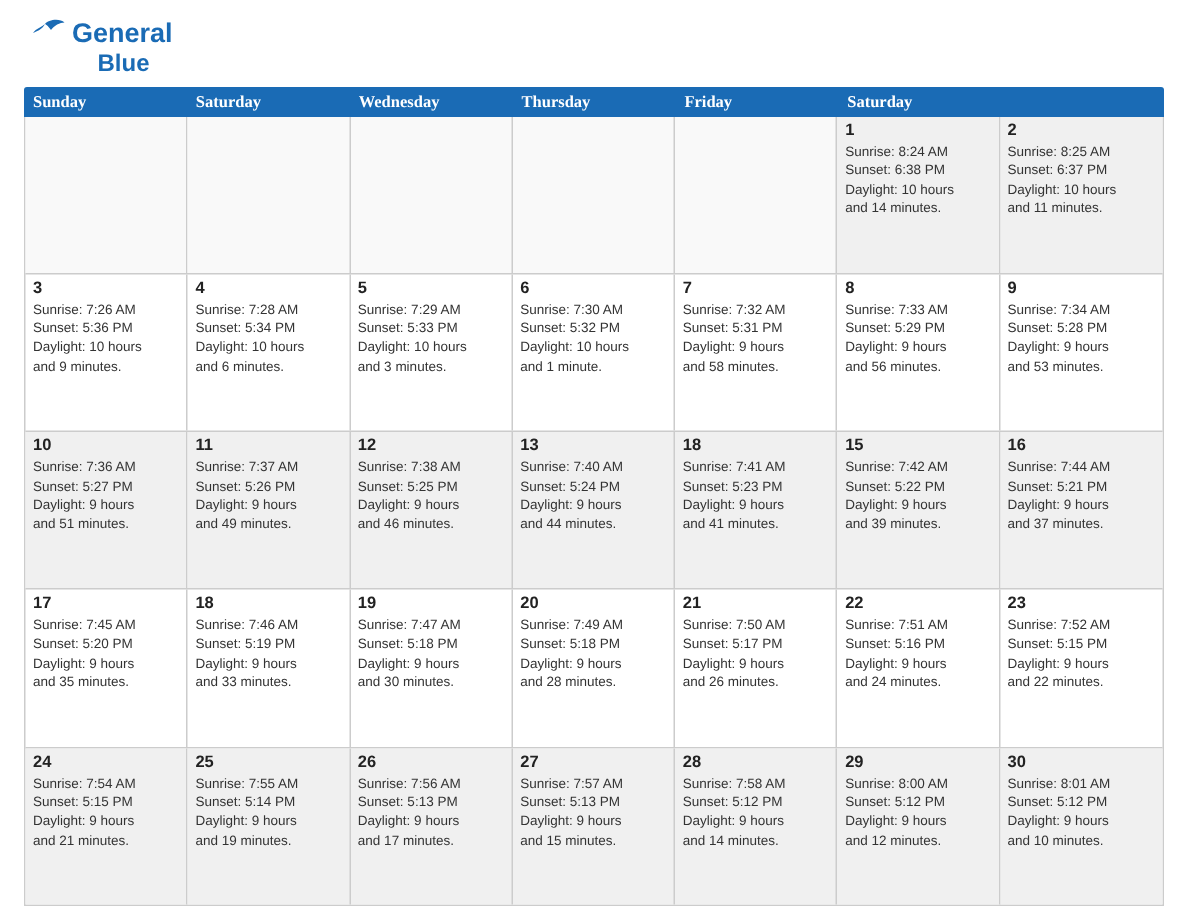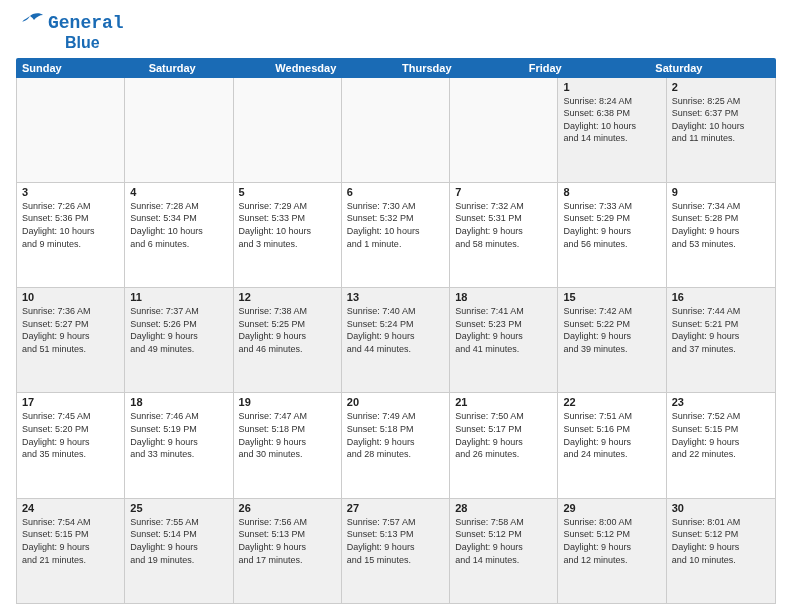--- a/index.html
+++ b/index.html
@@ -29,21 +29,20 @@
       align-items: flex-start;
     }
     .logo-text {
       font-size: 18px;
       font-weight: bold;
       color: #333;
       line-height: 1.1;
     }
     .logo-text span {
       color: #1a6bb5;
-      font-family: Liberation Mono, monospace;
     }
     .logo-row {
       display: flex;
       align-items: center;
       gap: 4px;
     }
     .title-area {
       text-align: right;
     }
     .title-area h1 {
@@ -57,23 +56,24 @@
       font-weight: normal;
       color: #444;
     }
     .calendar {
       flex: 1;
       display: flex;
       flex-direction: column;
     }
     .cal-header {
       display: grid;
-      grid-template-columns: repeat(6, 1fr);
+      grid-template-columns: repeat(7, 1fr);
       background: #1a6bb5;
       border-radius: 2px 2px 0 0;
+      font-family: Liberation Serif, serif;
     }
     .cal-header-cell {
       color: #fff;
       font-size: 11px;
       font-weight: bold;
       padding: 4px 6px;
       text-align: left;
     }
     .cal-body {
       flex: 1;

